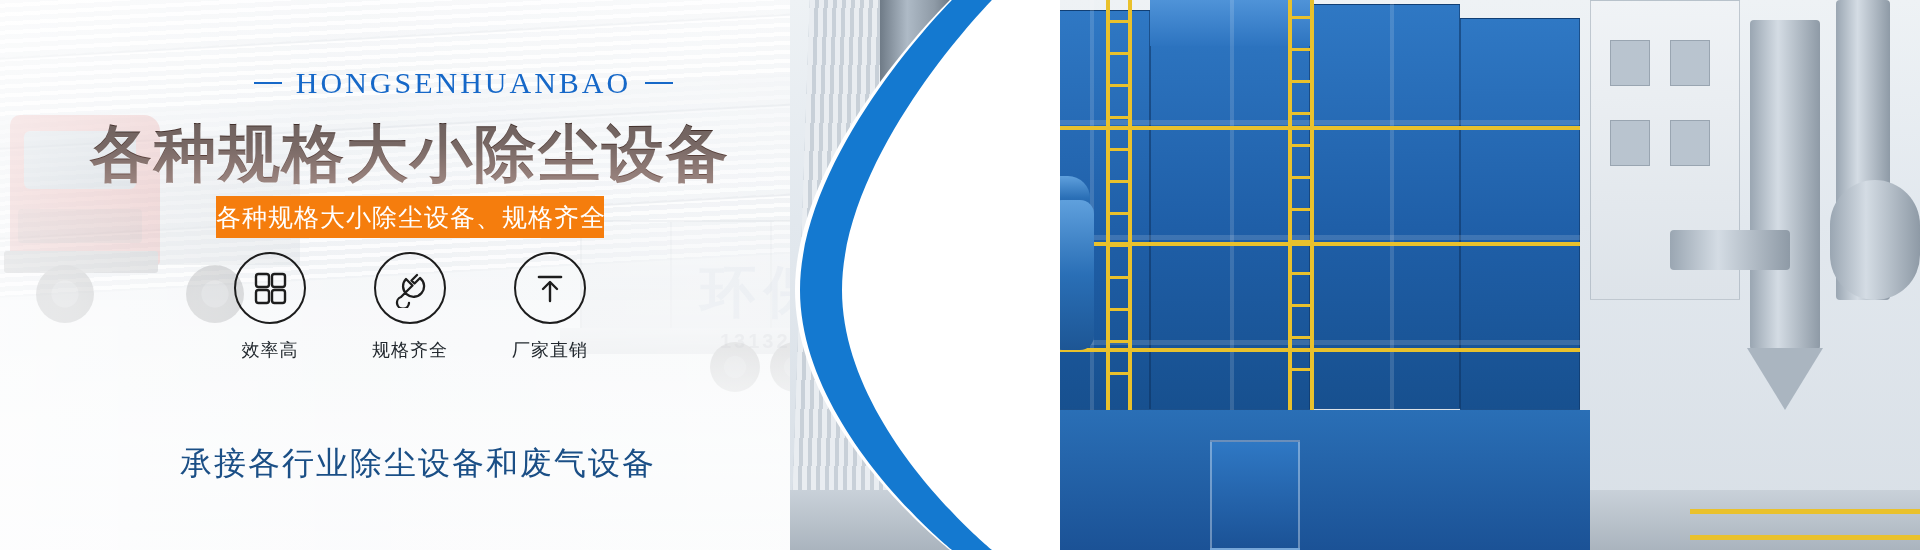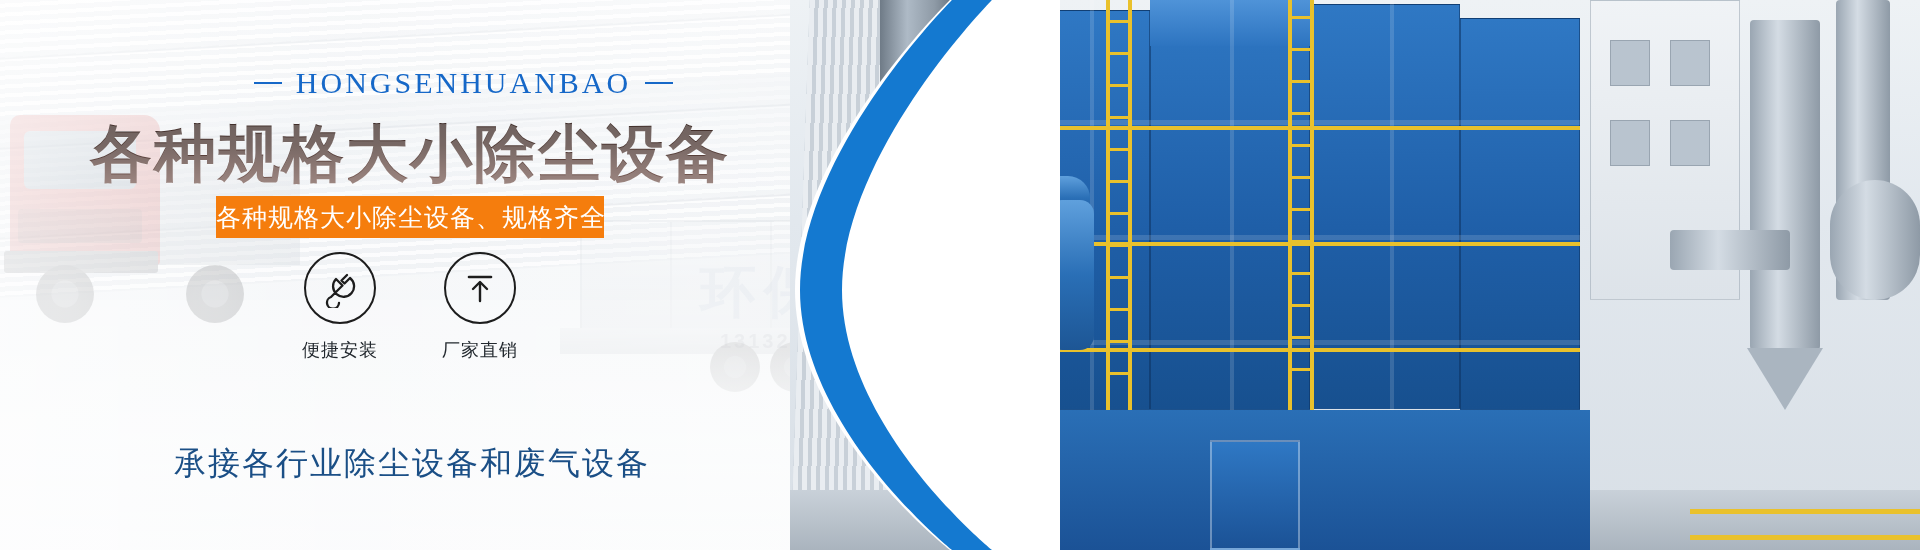--- a/index.html
+++ b/index.html
@@ -151,21 +151,21 @@
   .orangebar span { color:#ffffff; font-size:25px; letter-spacing:1px; white-space:nowrap; }
 
   .features { position:absolute; left:0; top:252px; width:820px;
     display:flex; justify-content:center; gap:32px; }
   .feat { width:108px; display:flex; flex-direction:column; align-items:center; }
   .feat-circle { width:72px; height:72px; border-radius:50%; border:2px solid #1d1d1d;
     display:flex; align-items:center; justify-content:center; }
   .feat-label { margin-top:14px; font-size:18px; color:#22282e; letter-spacing:1px;
     white-space:nowrap; }
 
-  .tagline { position:absolute; left:2px; top:442px; width:820px; text-align:center;
+  .tagline { position:absolute; left:8px; top:442px; width:820px; text-align:center;
     font-size:32px; letter-spacing:2px; color:#1b4f86; white-space:nowrap;
     font-weight:500; }
 </style>
 </head>
 <body>
 
 <div class="banner">
 
   <div class="bg-left">
     <div class="bg-sky"></div>
@@ -297,31 +297,42 @@
 
     <div class="headline">各种规格大小除尘设备</div>
 
     <div class="orangebar">
       <span>各种规格大小除尘设备、规格齐全</span>
     </div>
 
     <div class="features">
 
 
+      <div class="feat">
+        <div class="feat-circle">
+          <svg width="38" height="38" viewBox="0 0 38 38">
+            <rect x="5" y="5" width="13" height="13" rx="2.5" stroke="#1d1d1d" stroke-width="2.4" fill="none"></rect>
+            <rect x="21" y="5" width="13" height="13" rx="2.5" stroke="#1d1d1d" stroke-width="2.4" fill="none"></rect>
+            <rect x="5" y="21" width="13" height="13" rx="2.5" stroke="#1d1d1d" stroke-width="2.4" fill="none"></rect>
+            <rect x="21" y="21" width="13" height="13" rx="2.5" stroke="#1d1d1d" stroke-width="2.4" fill="none"></rect>
+          </svg>
+        </div>
+        <div class="feat-label">效率高</div>
+      </div>
 
       <div class="feat">
         <div class="feat-circle">
           <svg width="40" height="40" viewBox="0 0 40 40">
             <path d="M27 7 L21.5 12.5 L24.5 15.5 L30 10
                      A10.5 10.5 0 1 1 16 11
                      L22.5 17.5 L11 29
                      A6 6 0 1 0 19 35" stroke="#1d1d1d" stroke-width="2.3" fill="none" stroke-linecap="round" stroke-linejoin="round"></path>
           </svg>
         </div>
-        <div class="feat-label">便捷安装</div>
+        <div class="feat-label">规格齐全</div>
       </div>
 
       <div class="feat">
         <div class="feat-circle">
           <svg width="38" height="38" viewBox="0 0 38 38">
             <line x1="8" y1="8" x2="30" y2="8" stroke="#1d1d1d" stroke-width="2.6" stroke-linecap="round"></line>
             <line x1="19" y1="32" x2="19" y2="14" stroke="#1d1d1d" stroke-width="2.4" stroke-linecap="round"></line>
             <path d="M12 20 L19 13 L26 20" stroke="#1d1d1d" stroke-width="2.4" fill="none" stroke-linecap="round" stroke-linejoin="round"></path>
           </svg>
         </div>

